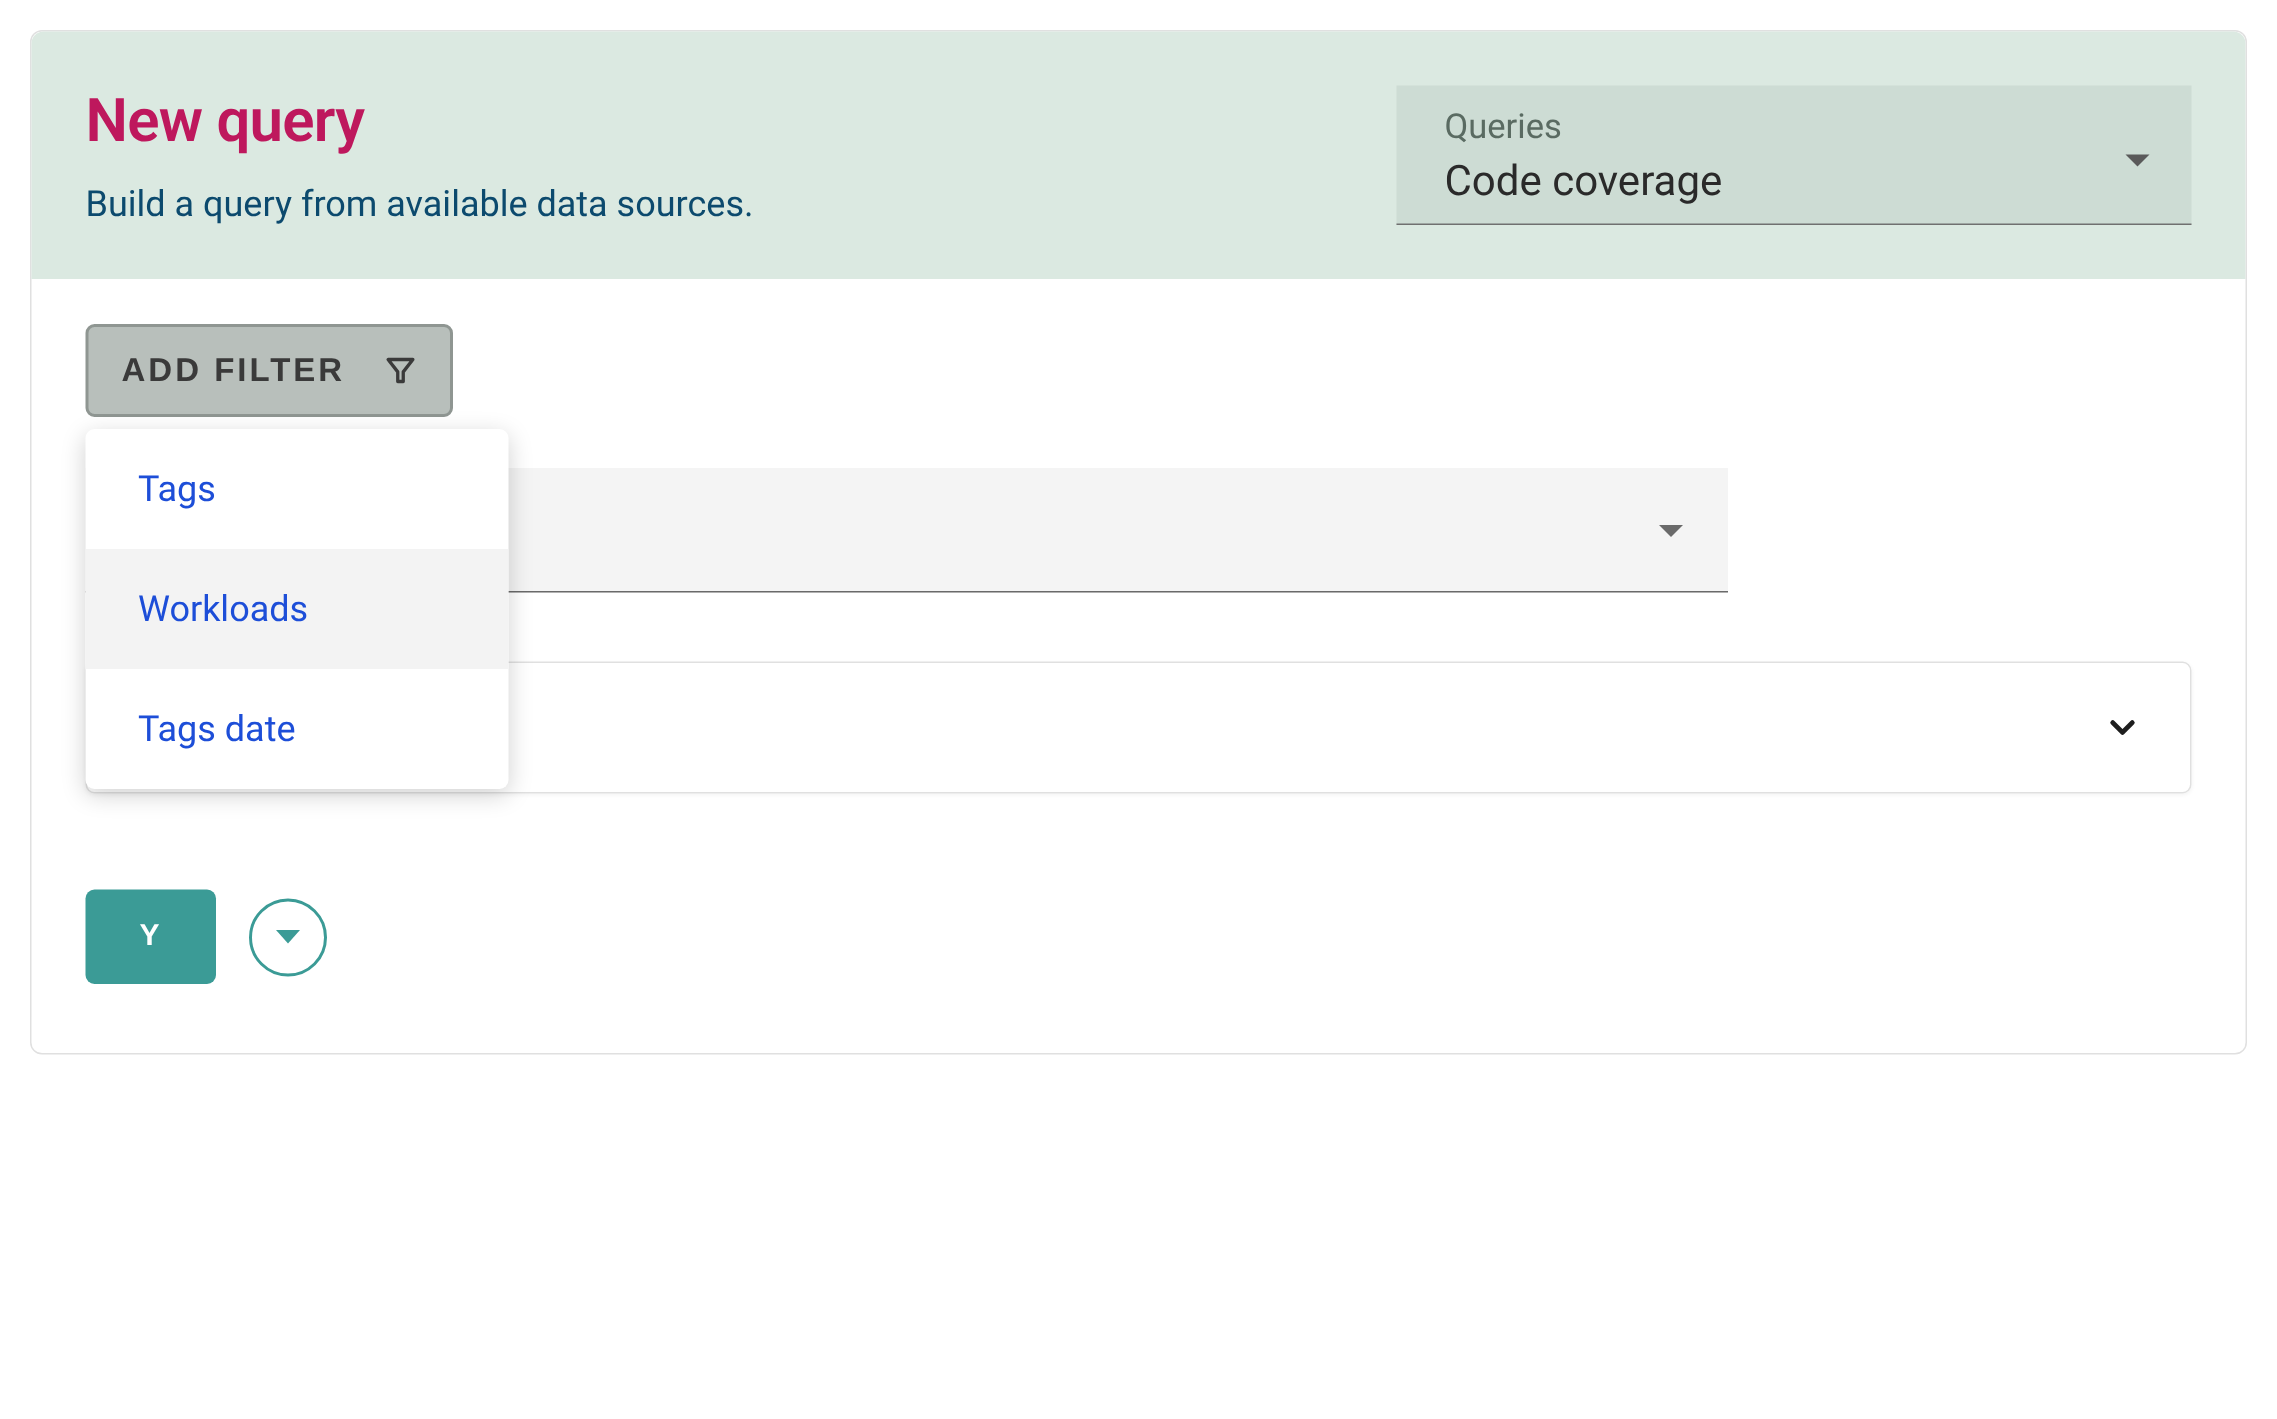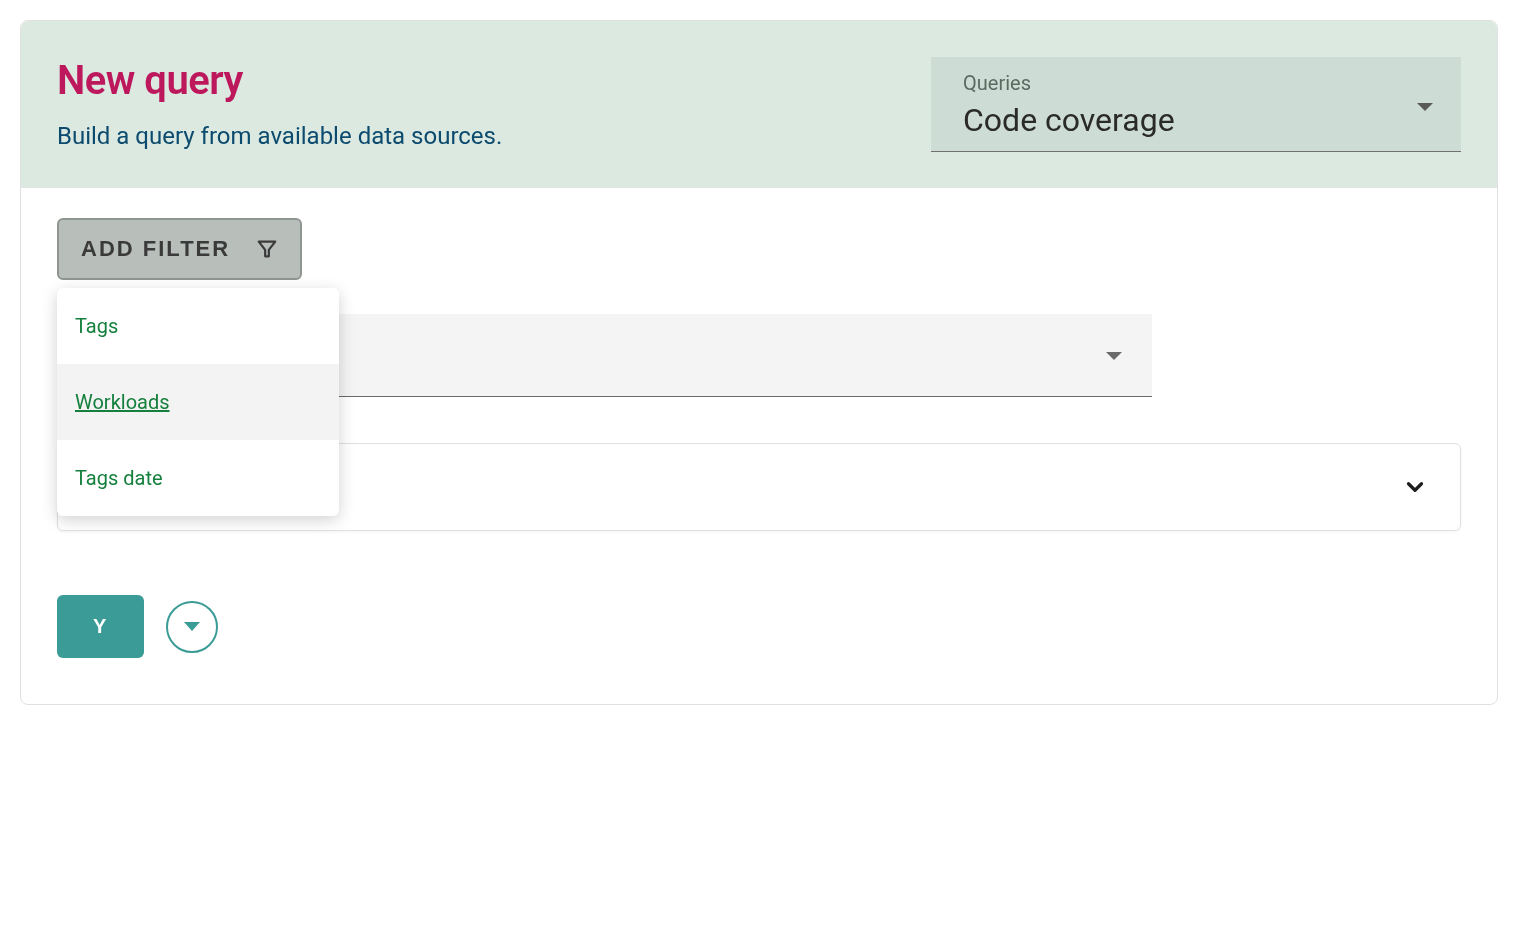--- a/index.html
+++ b/index.html
@@ -42,26 +42,26 @@
   }
   .queries-select {
     background: #cddcd4;
     border-bottom: 1px solid #707070;
     padding: 14px 20px 12px 32px;
     min-width: 530px;
     position: relative;
     cursor: pointer;
   }
   .queries-select-label {
-    font-size: 20px;
+    font-size: 23px;
     color: #5a6b62;
     margin-bottom: 6px;
   }
   .queries-select-value {
-    font-size: 32px;
+    font-size: 28px;
     color: #2a2a2a;
   }
   .queries-select-caret {
     position: absolute;
     right: 28px;
     top: 46px;
     width: 0;
     height: 0;
     border-left: 8px solid transparent;
     border-right: 8px solid transparent;
@@ -95,28 +95,27 @@
     top: 100px;
     left: 36px;
     background: #ffffff;
     border-radius: 6px;
     box-shadow: 0 4px 16px rgba(0,0,0,0.18);
     width: 282px;
     z-index: 10;
     overflow: hidden;
   }
   .filter-dropdown-item {
-    padding: 26px 18px;
-    font-size: 20px;
-    color: #15803d;
+    padding: 26px 35px;
+    font-size: 24px;
+    color: #1d4ed8;
     cursor: pointer;
   }
   .filter-dropdown-item.hovered {
     background: #f3f3f3;
-    text-decoration: underline;
   }
   .workload-select {
     background: #f4f4f4;
     border-bottom: 1px solid #6a6a6a;
     padding: 26px 30px;
     margin-top: 34px;
     width: 78%;
     position: relative;
     cursor: pointer;
   }

